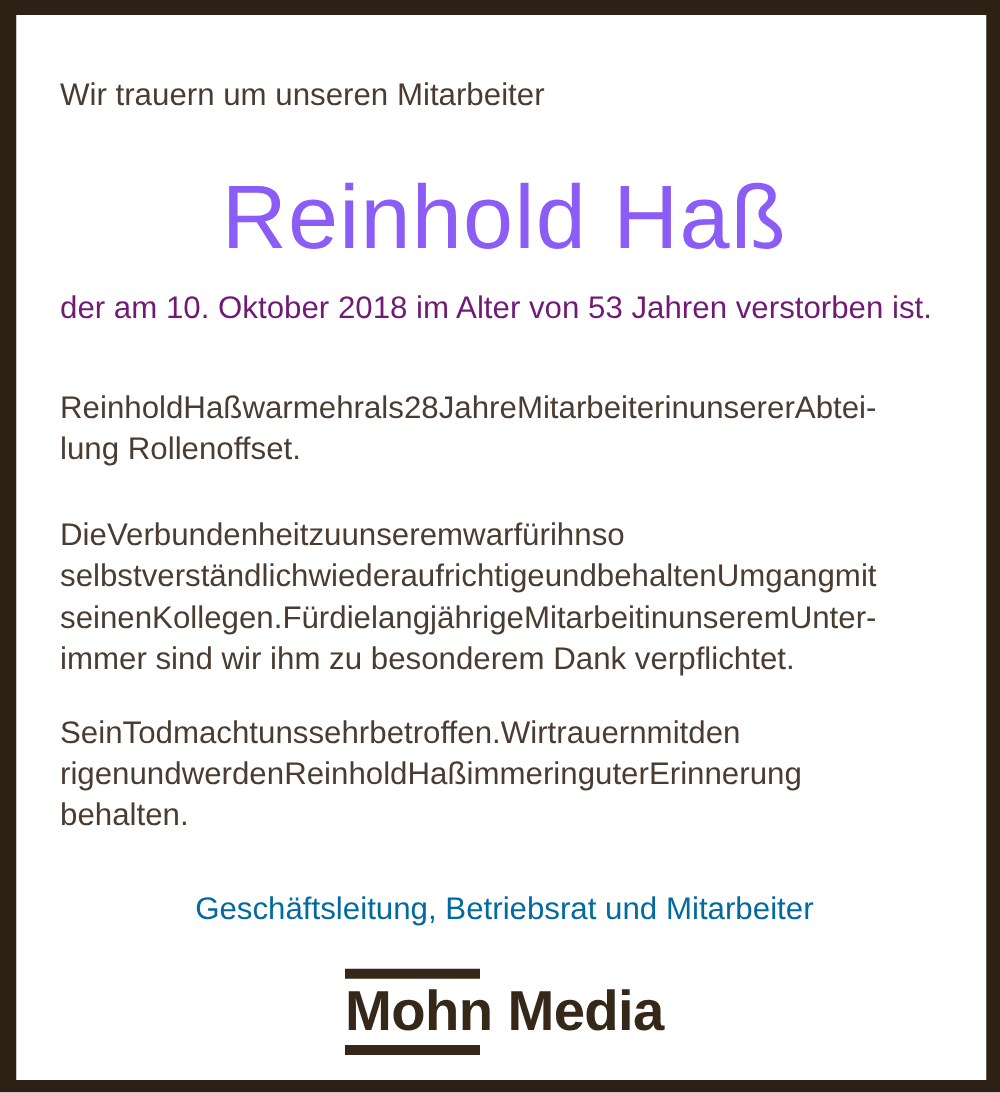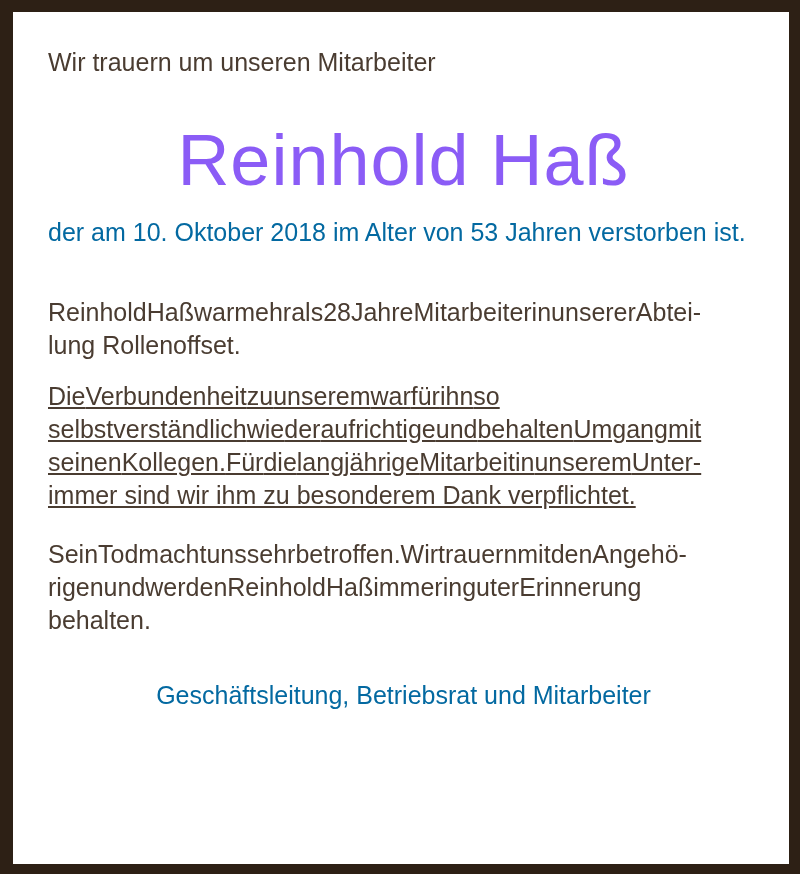--- a/index.html
+++ b/index.html
@@ -12,21 +12,21 @@
     position: relative;
     width: 800px; height: 874px;
     background: #2d2015; 
     box-sizing: border-box;
   }
   .sheet {
     position: absolute;
     top: 12px; left: 13px; right: 11px; bottom: 10px;
     background: #ffffff;
     box-sizing: border-box;
-    padding: 34px 30px 0 35px;
+    padding: 48px 30px 0 35px;
     overflow: hidden;
   }
   .intro {
     margin: 0;
     font-size: 25px;
     line-height: 33px;
     color: #4a3c31;
     white-space: nowrap;
   }
   .name {
@@ -36,30 +36,30 @@
     line-height: 86px;
     text-align: center;
     color: #8b5cf6;
     letter-spacing: 1px;
     white-space: nowrap;
   }
   .dateline {
     margin: 13px 0 16px 0;
     font-size: 25px;
     line-height: 33px;
-    color: #0369a1;
+    color: #701a75;
     white-space: nowrap;
   }
   .para {
     font-size: 25px;
     line-height: 33px;
     color: #4a3c31;
   }
   .para-a { margin-top: 47px; }
-  .para-b { margin-top: 18px; text-decoration: underline; }
+  .para-b { margin-top: 36px; }
   .para-c { margin-top: 26px; }
   .line { white-space: nowrap; }
   .line.j {
     display: flex;
     white-space: normal;
   }
   .line.j span { white-space: nowrap; }
   .signoff {
     margin: 42px 0 0 0;
     font-size: 25px;
@@ -158,33 +158,37 @@
           <span>Sein</span>
           <span>Tod</span>
           <span>macht</span>
           <span>uns</span>
           <span>sehr</span>
           <span>betroffen.</span>
           <span>Wir</span>
           <span>trauern</span>
           <span>mit</span>
           <span>den</span>
-          <span>Angehö-</span>
         </div>
       <div class="line j">
           <span>rigen</span>
           <span>und</span>
           <span>werden</span>
           <span>Reinhold</span>
           <span>Haß</span>
           <span>immer</span>
           <span>in</span>
           <span>guter</span>
           <span>Erinnerung</span>
         </div>
       <div class="line">behalten.</div>
     </div>
 
     <p class="signoff">Geschäftsleitung, Betriebsrat und Mitarbeiter</p>
 
+    <div class="logo">
+      <div class="bar"></div>
+      <div class="logo-text">Mohn Media</div>
+      <div class="bar"></div>
+    </div>
 
   </div>
 </div>
 
 </body></html>

